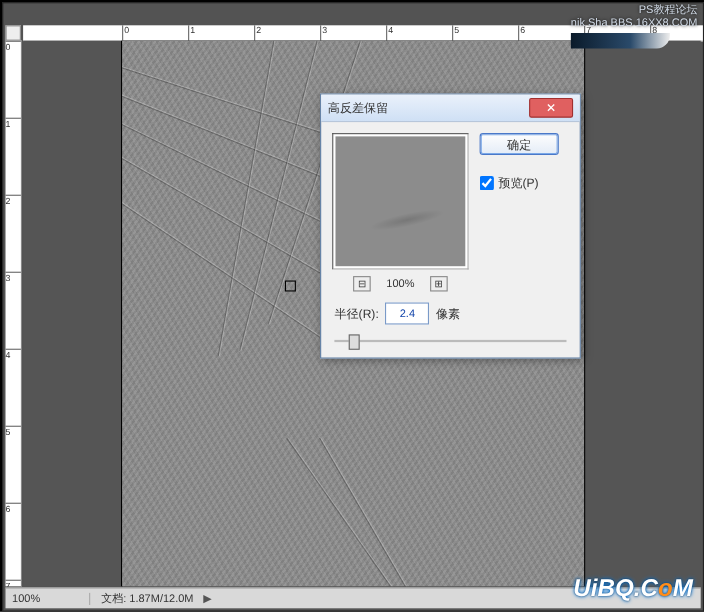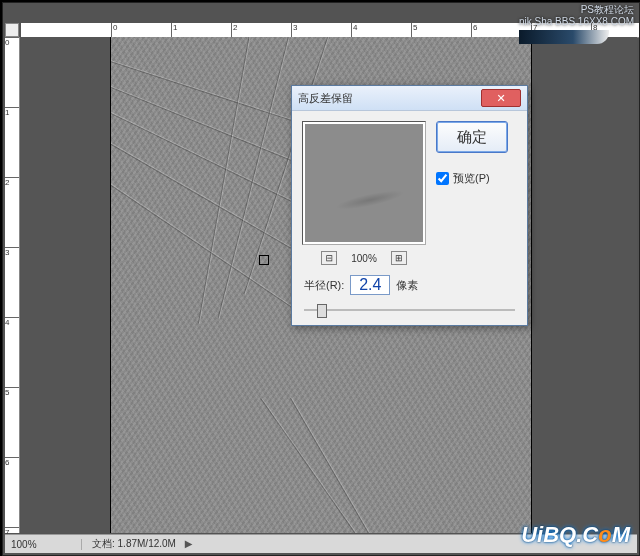--- a/index.html
+++ b/index.html
@@ -29,26 +29,26 @@
   .dlg-title{height:24px;background:linear-gradient(#eaf1fb,#cfe0f5);display:flex;align-items:center;padding:0 6px;font-size:11px;color:#333;border-bottom:1px solid #b7c6da}
   .dlg-title .t{flex:1}
   .dlg-close{width:38px;height:16px;background:#e06060;border:1px solid #a03030;color:#fff;display:flex;align-items:center;justify-content:center;font-size:11px;border-radius:2px;cursor:pointer}
   .dlg-body{display:flex;padding:10px}
   .preview-wrap{border:1px inset #aaa;background:#fff;padding:2px}
   .preview{width:118px;height:118px;background:#8c8c8c;position:relative;overflow:hidden}
   .preview::after{content:"";position:absolute;left:30px;top:70px;width:70px;height:12px;border-radius:50%;background:radial-gradient(rgba(0,0,0,.15),transparent 70%);transform:rotate(-12deg)}
   .zoomrow{display:flex;align-items:center;justify-content:center;gap:14px;margin-top:6px;font-size:10px;color:#333}
   .zbtn{width:14px;height:12px;border:1px solid #888;background:#eee;display:flex;align-items:center;justify-content:center;font-size:9px;cursor:pointer}
   .right{margin-left:10px;flex:1}
-  .btn{display:block;width:72px;height:32px;margin-bottom:6px;border:1px solid #8aa0c0;background:linear-gradient(#fdfdfd,#e4ecf7);font-size:15px;color:#333;border-radius:3px;cursor:pointer}
+  .btn{display:block;width:72px;height:20px;margin-bottom:6px;border:1px solid #8aa0c0;background:linear-gradient(#fdfdfd,#e4ecf7);font-size:11px;color:#333;border-radius:3px;cursor:pointer}
   .btn.primary{border-color:#4a78c8;box-shadow:0 0 0 1px #7aa8e8 inset}
   .chk{display:flex;align-items:center;gap:4px;margin-top:18px;font-size:11px;color:#333}
   .chk input{margin:0}
   .param{padding:0 12px 12px;font-size:11px;color:#333;display:flex;align-items:center;gap:6px}
-  .param input[type=text]{width:34px;height:16px;border:1px solid #7a9ac8;background:#fff;color:#14a;font-size:16px;text-align:center}
+  .param input[type=text]{width:34px;height:16px;border:1px solid #7a9ac8;background:#fff;color:#14a;font-size:10px;text-align:center}
   .slider{margin:0 12px 12px;height:6px;position:relative}
   .slider-track{position:absolute;left:0;right:0;top:2px;height:2px;background:#bbb}
   .slider-thumb{position:absolute;top:-3px;width:8px;height:12px;background:#ddd;border:1px solid #666;cursor:pointer}
   
   .wm-top{position:absolute;right:6px;top:4px;color:#cfd8e4;font-size:10px;text-align:right;line-height:12px;text-shadow:0 0 3px #000}
   .wm-top .swoosh{width:90px;height:14px;background:linear-gradient(90deg,#0a1a2a,#2a4a6a 60%,#eee);border-radius:0 0 12px 0;margin-top:2px}
   .wm-bottom{position:absolute;right:10px;bottom:8px;font-size:22px;font-weight:bold;font-style:italic;color:#fff;text-shadow:0 0 4px #08f,0 0 2px #000}
   .wm-bottom .o{color:#ff8c1a}
 </style>
 </head>

